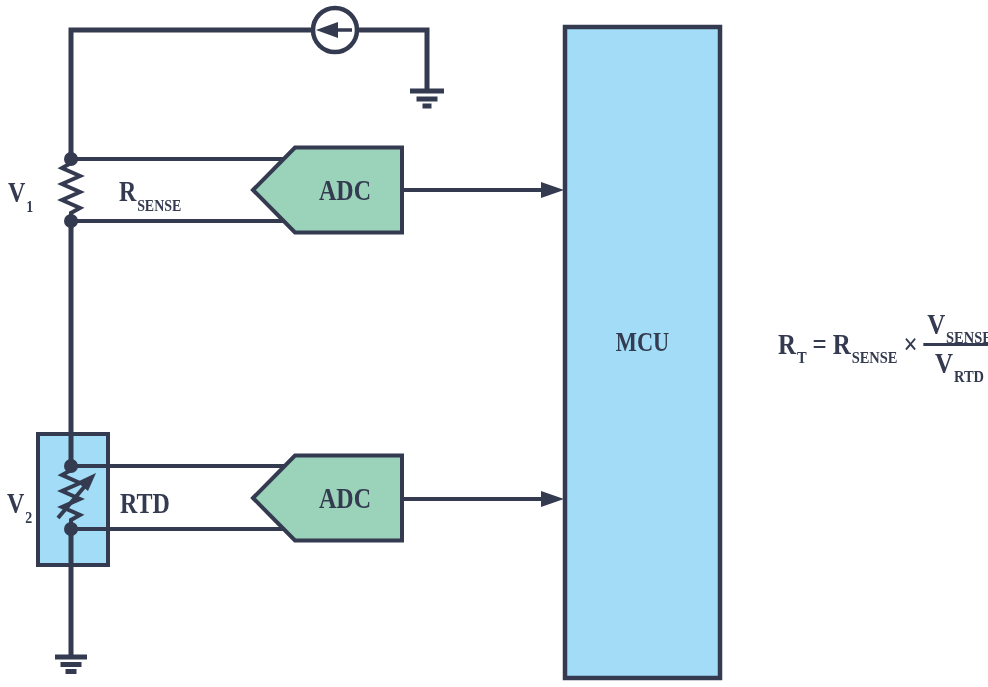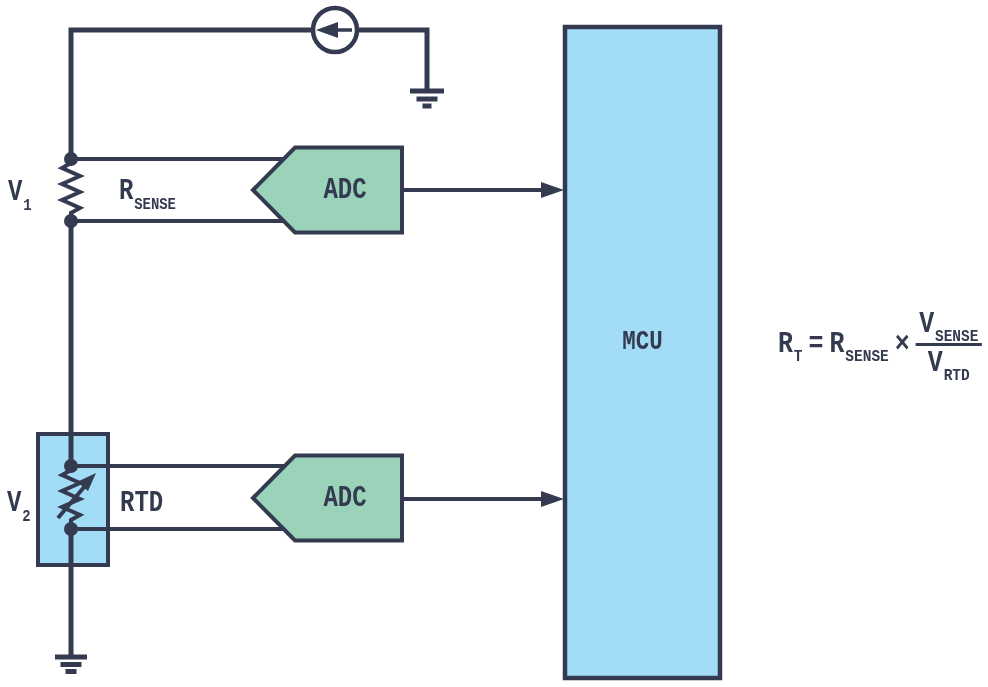--- a/index.html
+++ b/index.html
@@ -1,18 +1,18 @@
 <!DOCTYPE html>
 <html><head>
 <meta charset="utf-8">
 <style>
   html,body{margin:0;padding:0;background:#fff;}
   .canvas{
     position:relative;width:988px;height:687px;background:#fff;
-    font-family:Liberation Mono, monospace;overflow:hidden;
+    font-family:Liberation Serif, serif;overflow:hidden;
   }
   .canvas svg{position:absolute;left:0;top:0;}
   .lbl{
     position:absolute;font-weight:700;font-size:30px;line-height:1;
     color:#343B50;white-space:nowrap;
     transform:scaleX(0.8);transform-origin:0 0;
   }
   .lbl.centered{text-align:center;transform-origin:50% 0;}
   .lbl.mcu{font-size:28px;}
   sub{

